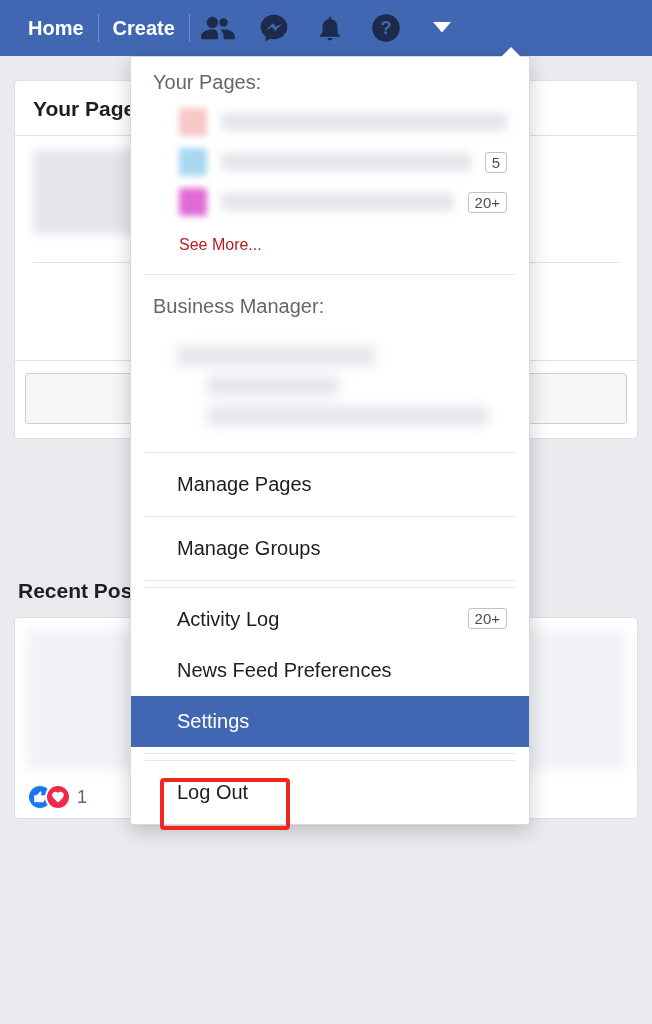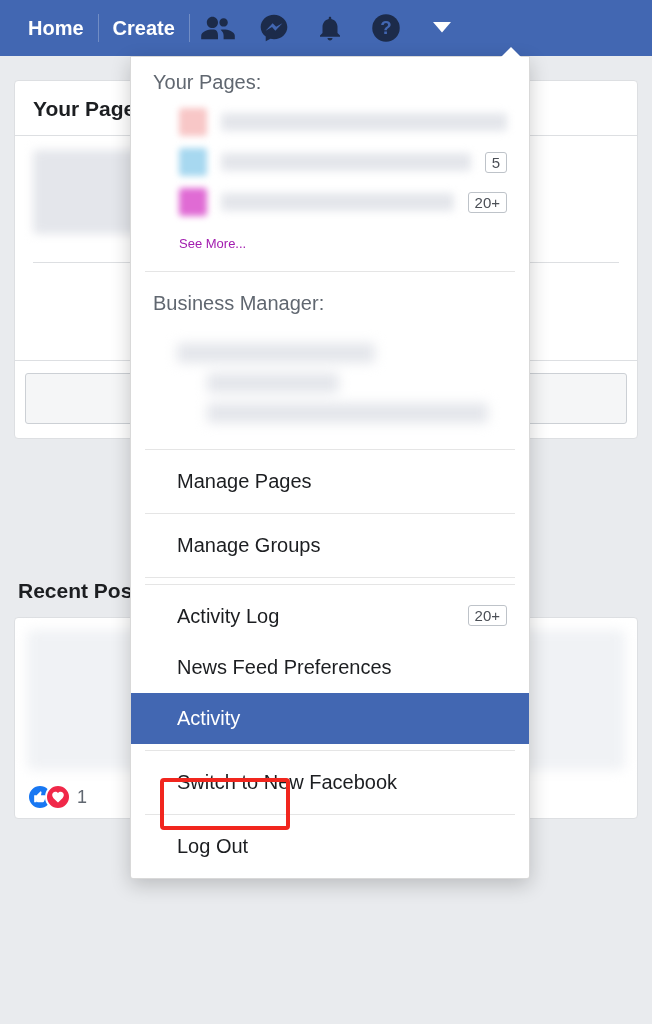--- a/index.html
+++ b/index.html
@@ -197,22 +197,22 @@
   .dd-badge {
     border: 1px solid #bec3c9;
     border-radius: 3px;
     color: #4b4f56;
     font-size: 15px;
     padding: 1px 6px;
     background: #fff;
   }
   .dd-seemore {
     padding: 14px 22px 14px 48px;
-    color: #a21caf;
-    font-size: 13px;
+    color: #b91c1c;
+    font-size: 16px;
     cursor: pointer;
   }
   .dd-sep { border-top: 1px solid #e5e5e5; margin: 6px 14px; }
   .dd-biz {
     padding: 10px 22px 10px 46px;
     filter: blur(6px);
     color: #bbb;
   }
   .dd-biz-line { height: 20px; background:#e4e6eb; border-radius:3px; margin: 10px 0; }
   .dd-item {
@@ -359,25 +359,22 @@
   <div class="dd-sep"></div>
   <div class="dd-sep"></div>
   <div class="dd-item">
     <span>Activity Log</span>
     <span class="dd-badge">20+</span>
   </div>
   <div class="dd-item">
       <span>News Feed Preferences</span>
     </div>
   <div class="dd-item sel">
-      <span>Activity</span>
-    </div>
-  <div class="dd-sep"></div>
-  <div class="dd-item">
-      <span>Switch to New Facebook</span>
-    </div>
+      <span>Settings</span>
+    </div>
+  <div class="dd-sep"></div>
   <div class="dd-sep"></div>
   <div class="dd-item">
       <span>Log Out</span>
     </div>
 </div>
 
 <div class="hl-box hl-settings"></div>
 
 </body></html>

